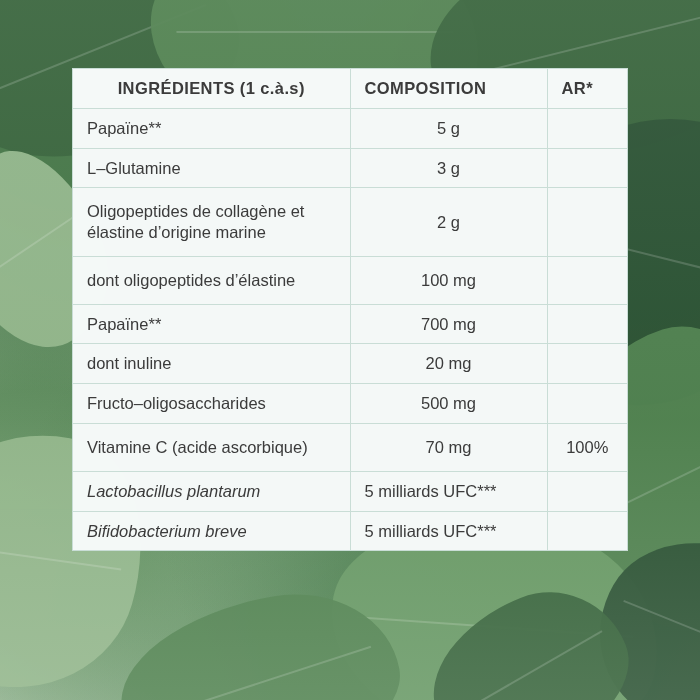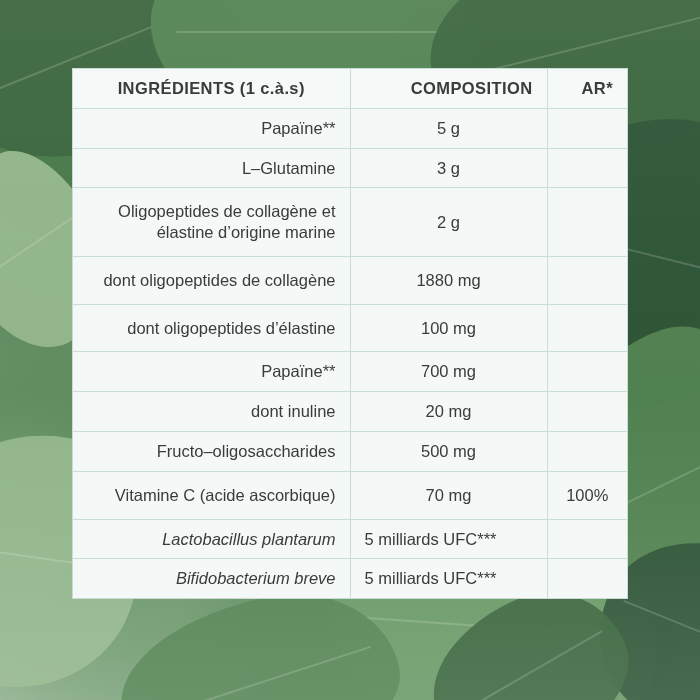--- a/index.html
+++ b/index.html
@@ -99,33 +99,33 @@
     line-height: 1.26;
     vertical-align: middle;
     background: rgba(244,249,247,0.93);
   }
 
   thead th {
     background: #ffffff;
     font-weight: bold;
     letter-spacing: .4px;
     font-size: 16px;
-    text-align: right;
+    text-align: left;
     padding-top: 16px;
     padding-bottom: 16px;
     color: #2f2f2f;
   }
   thead th.h-ingredient { text-align: center; }
 
   
   col.c-ingredient { width: 50%; }
   col.c-composition { width: 35.5%; }
   col.c-ar { width: 14.5%; }
 
-  td.ingredient { text-align: right; }
+  td.ingredient { text-align: left; }
   td.composition { text-align: center; }
   td.ar { text-align: center; }
 
   tr.tall td { padding-top: 13px; padding-bottom: 13px; }
   td.italic { font-style: italic; }
   td.center-comp { text-align: left; }
 
   
   thead tr th {
     border-left: 1px solid #c9ddd6;
@@ -187,25 +187,20 @@
           <td class="composition">3 g</td>
           <td class="ar"></td>
         </tr>
 
         <tr class="tall">
           <td class="ingredient">Oligopeptides de collagène et élastine d’origine marine</td>
           <td class="composition">2 g</td>
           <td class="ar"></td>
         </tr>
 
-        <tr class="tall">
-          <td class="ingredient">dont oligopeptides de collagène</td>
-          <td class="composition">1880 mg</td>
-          <td class="ar"></td>
-        </tr>
 
         <tr class="tall">
           <td class="ingredient">dont oligopeptides d’élastine</td>
           <td class="composition">100 mg</td>
           <td class="ar"></td>
         </tr>
 
         <tr>
           <td class="ingredient">Papaïne**</td>
           <td class="composition">700 mg</td>

